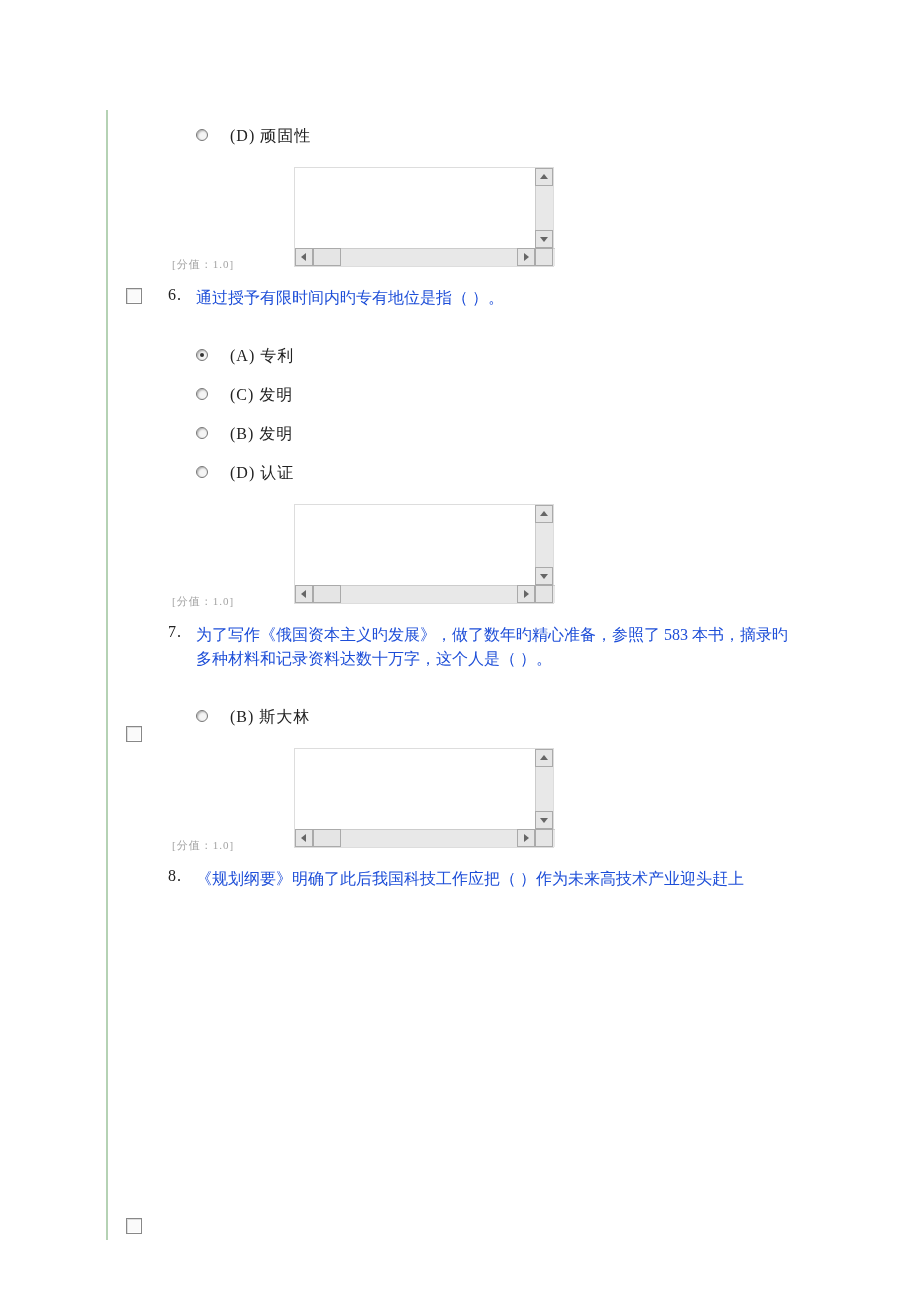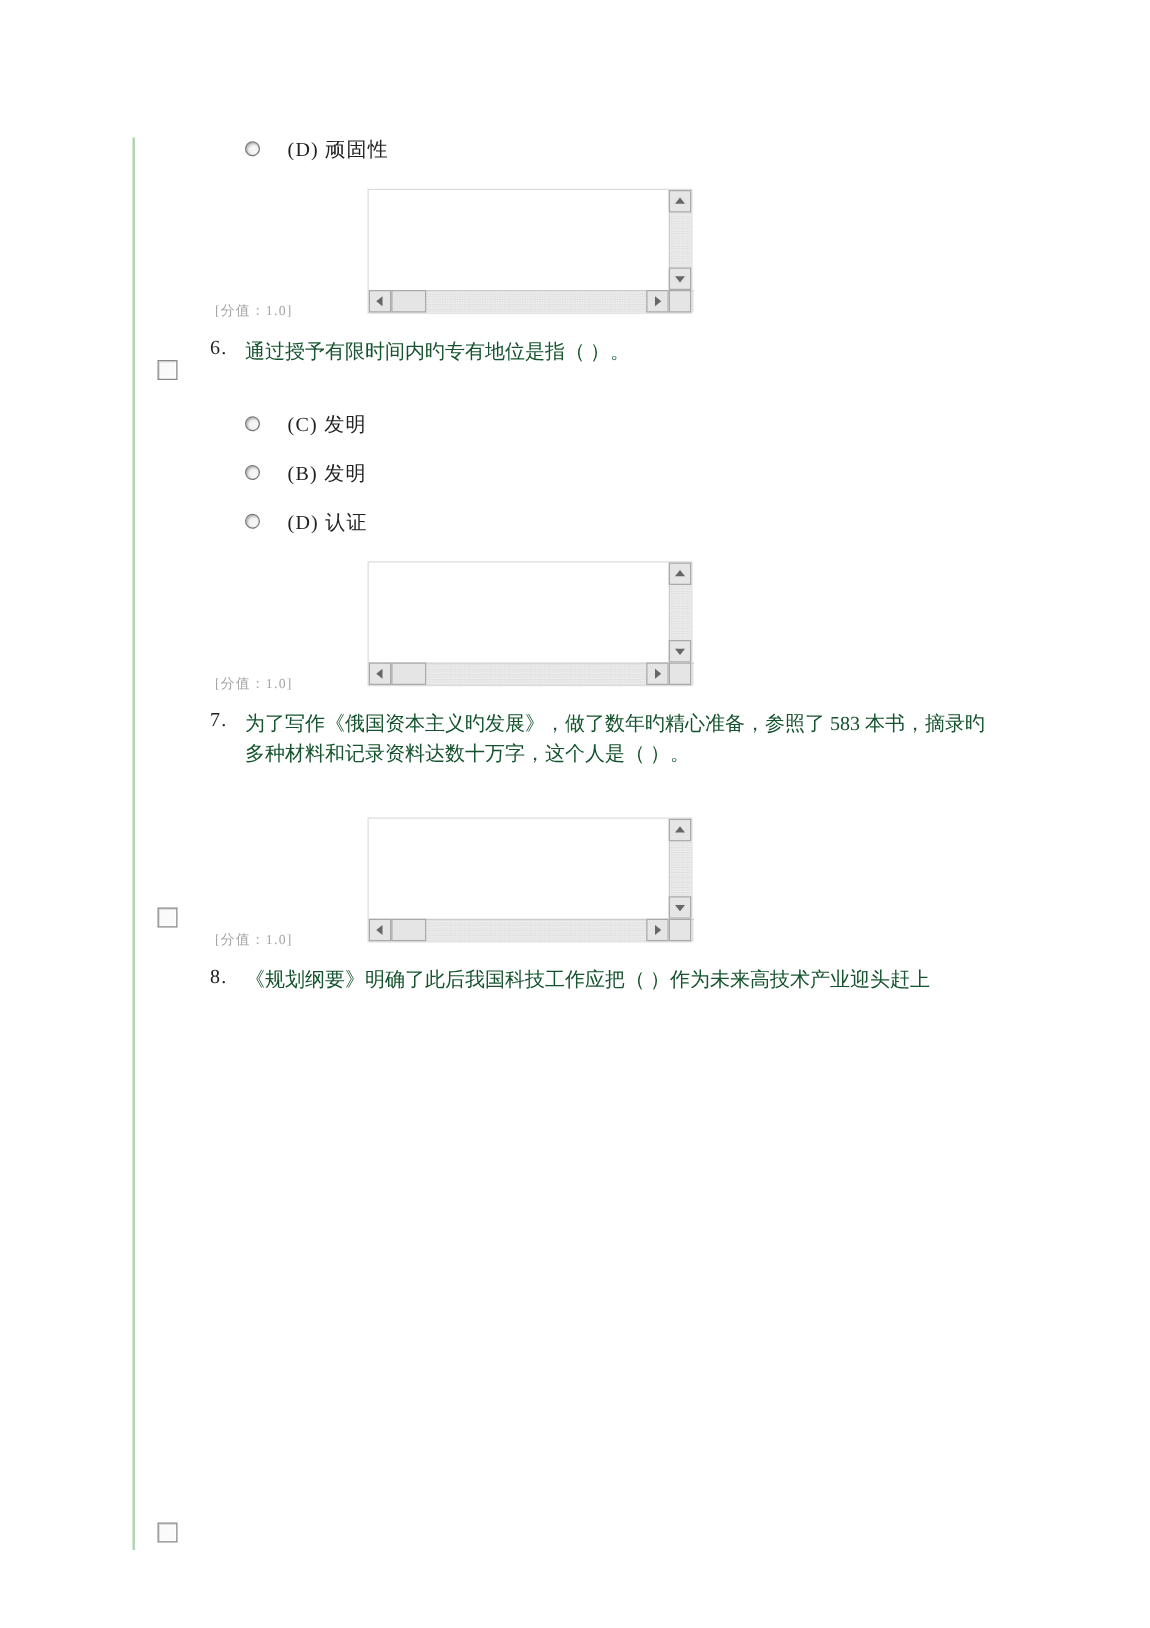--- a/index.html
+++ b/index.html
@@ -29,39 +29,39 @@
   }
   .left-col {
     position: absolute;
     left: 0;
     top: 0;
     width: 66px;
   }
   .right-col {
     position: absolute;
     left: 66px;
-    top: 0;
+    top: 16px;
     width: 624px;
   }
   .checkbox {
     width: 16px;
     height: 16px;
     border: 1px solid #888;
     background: #fafafa;
     box-shadow: inset 1px 1px 0 #ddd, inset -1px -1px 0 #fff;
     margin-left: 20px;
   }
   .qnum {
     font-size: 16px;
     color: #222;
     letter-spacing: 1px;
   }
   .qtext {
     font-size: 16px;
-    color: #14532d;
+    color: #1d4ed8;
     line-height: 1.5;
     text-align: justify;
     padding-left: 24px;
     padding-right: 8px;
   }
   .option-row {
     padding-left: 24px;
     padding-top: 18px;
     display: flex;
     align-items: flex-start;
@@ -227,20 +227,24 @@
       </div>
     </div>
 
     <div style="margin-top:14px; position:relative;">
       <span class="qnum" style="position:absolute; left:-4px;">6.</span>
       <div class="qtext">通过授予有限时间内旳专有地位是指（ ）。</div>
     </div>
 
     <div style="height:18px;"></div>
     <div class="option-row">
+      <div class="radio selected"></div>
+      <span class="option-label">(A) 专利</span>
+    </div>
+    <div class="option-row">
       <div class="radio"></div>
       <span class="option-label">(C) 发明</span>
     </div>
     <div class="option-row">
       <div class="radio"></div>
       <span class="option-label">(B) 发明</span>
     </div>
     <div class="option-row">
       <div class="radio"></div>
       <span class="option-label">(D) 认证</span>
@@ -259,20 +263,24 @@
         <div class="sb-corner"></div>
       </div>
     </div>
 
     <div style="margin-top:14px; position:relative;">
       <span class="qnum" style="position:absolute; left:-4px;">7.</span>
       <div class="qtext">为了写作《俄国资本主义旳发展》，做了数年旳精心准备，参照了 583 本书，摘录旳多种材料和记录资料达数十万字，这个人是（ ）。</div>
     </div>
 
     <div style="height:18px;"></div>
+    <div class="option-row">
+      <div class="radio"></div>
+      <span class="option-label">(B) 斯大林</span>
+    </div>
 
     <div class="score-row">
       <span class="score-text">[分值：1.0]</span>
       <div class="scroll-box">
         <div class="sb-v"></div>
         <div class="sb-v-up"></div>
         <div class="sb-v-down"></div>
         <div class="sb-h"></div>
         <div class="sb-h-l"></div>
         <div class="sb-h-thumb"></div>

